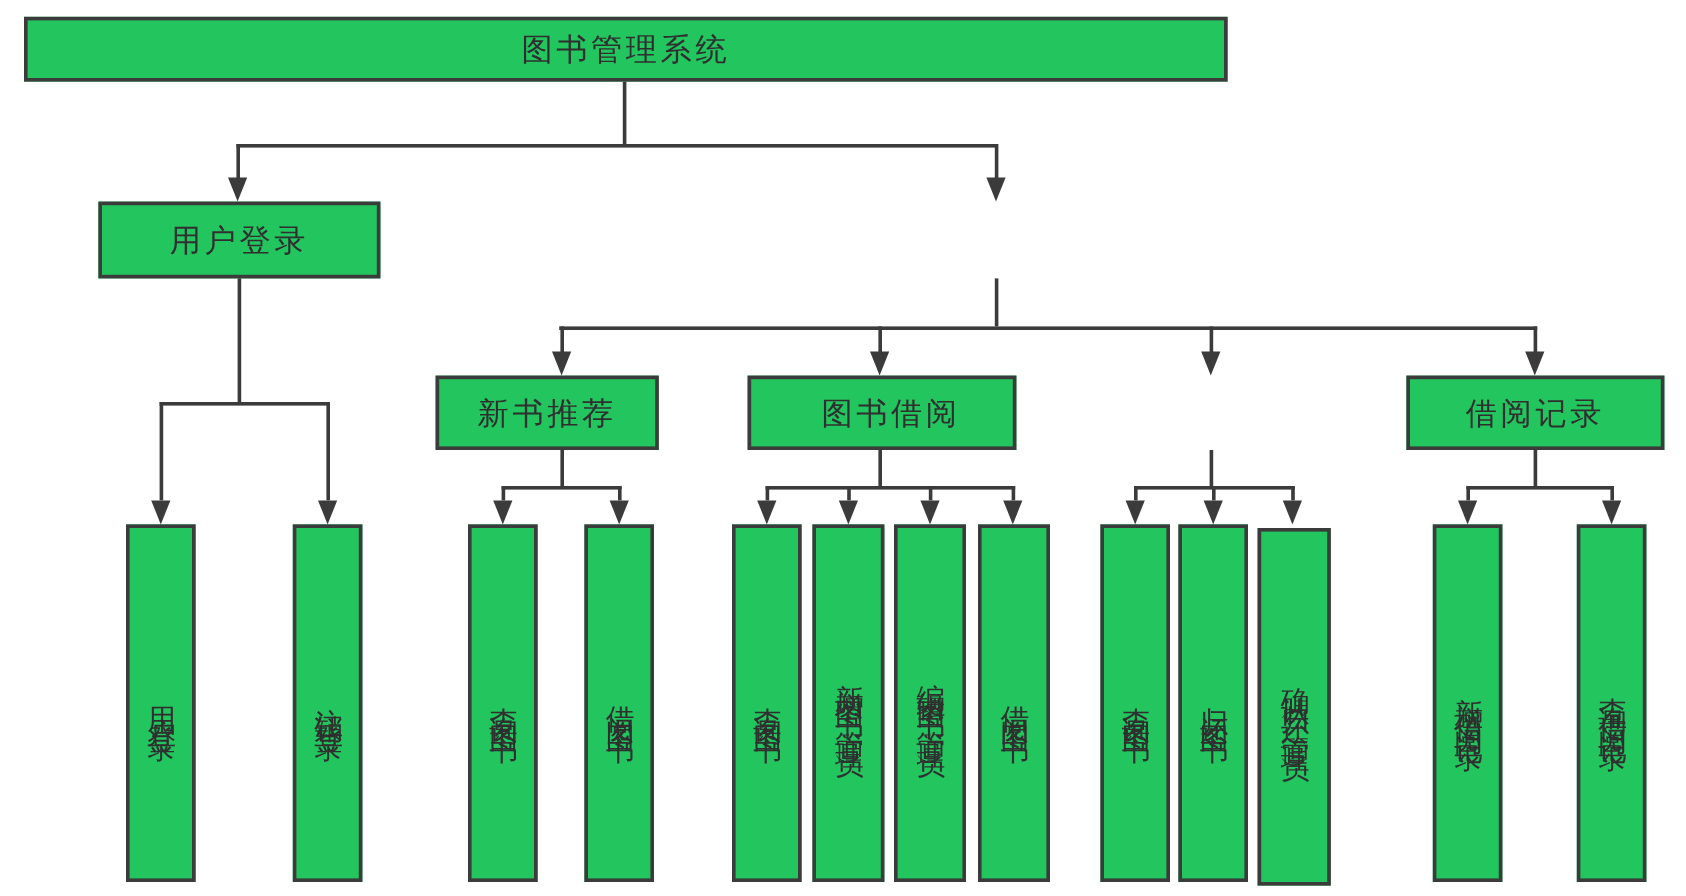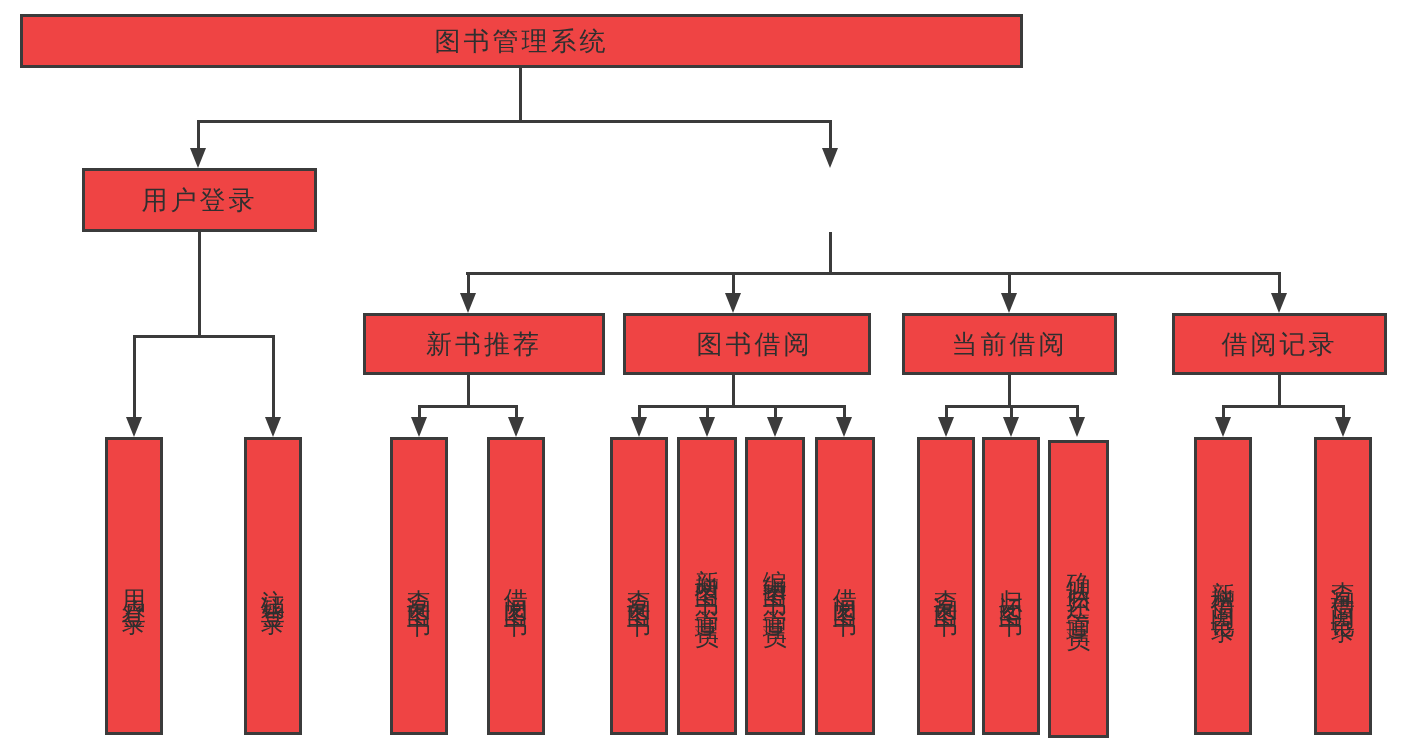--- a/index.html
+++ b/index.html
@@ -11,21 +11,21 @@
   #canvas{
     position:relative;
     width:1405px;height:747px;
     background:#ffffff;
     overflow:hidden;
     font-family:"Liberation Sans","DejaVu Sans",sans-serif;
     color:var(--text);
   }
   .box{
     position:absolute;
-    background:#ef4444;
+    background:#22c55e;
     border:3px solid var(--line);
     box-sizing:border-box;
     display:flex;align-items:center;justify-content:center;
   }
   .hlabel{
     font-size:26px;
     letter-spacing:3px;
     white-space:nowrap;
     color:var(--text);
   }
@@ -84,28 +84,25 @@
   <div class="line" style="left:466px;top:272px;width:815px;height:3px;"></div>
   <div class="line" style="left:467px;top:272px;width:3px;height:22px;"></div>
   <div class="arrow" style="left:460px;top:293px;"></div>
   <div class="line" style="left:732px;top:272px;width:3px;height:22px;"></div>
   <div class="arrow" style="left:725px;top:293px;"></div>
   <div class="line" style="left:1008px;top:272px;width:3px;height:22px;"></div>
   <div class="arrow" style="left:1001px;top:293px;"></div>
   <div class="line" style="left:1278px;top:272px;width:3px;height:22px;"></div>
   <div class="arrow" style="left:1271px;top:293px;"></div>
 
-  <div class="box" style="left:363px;top:313px;width:242px;height:62px;">
+  <div class="box" style="left:363px;top:313px;width:186px;height:62px;">
     <span class="hlabel">新书推荐</span>
   </div>
-  <div class="box" style="left:623px;top:313px;width:248px;height:62px;padding-left:15px;">
+  <div class="box" style="left:623px;top:313px;width:224px;height:62px;padding-left:15px;">
     <span class="hlabel">图书借阅</span>
-  </div>
-  <div class="box" style="left:902px;top:313px;width:215px;height:62px;">
-    <span class="hlabel">当前借阅</span>
   </div>
   <div class="box" style="left:1172px;top:313px;width:215px;height:62px;">
     <span class="hlabel">借阅记录</span>
   </div>
 
   <div class="line" style="left:467px;top:375px;width:3px;height:30px;"></div>
   <div class="line" style="left:418px;top:405px;width:100px;height:3px;"></div>
   <div class="line" style="left:418px;top:405px;width:3px;height:12px;"></div>
   <div class="arrow" style="left:411px;top:417px;"></div>
   <div class="line" style="left:515px;top:405px;width:3px;height:12px;"></div>

